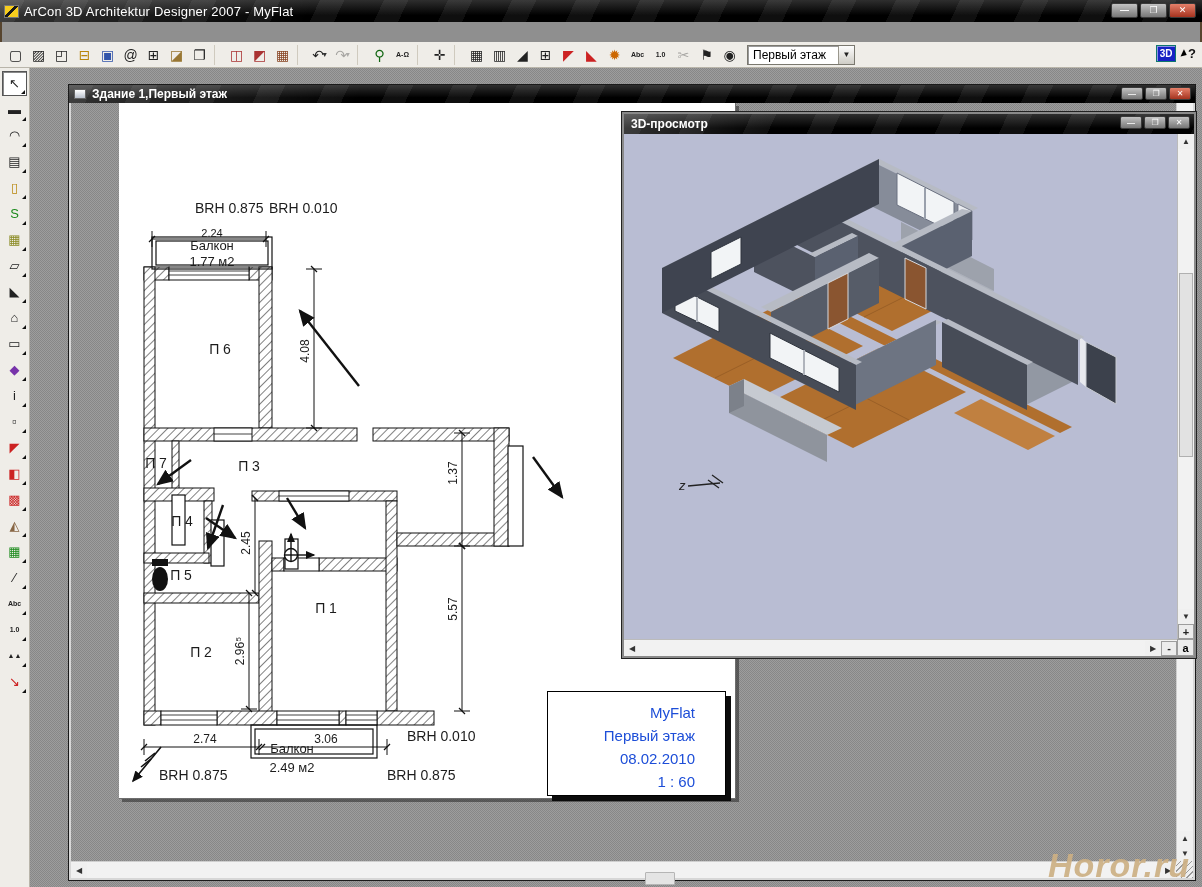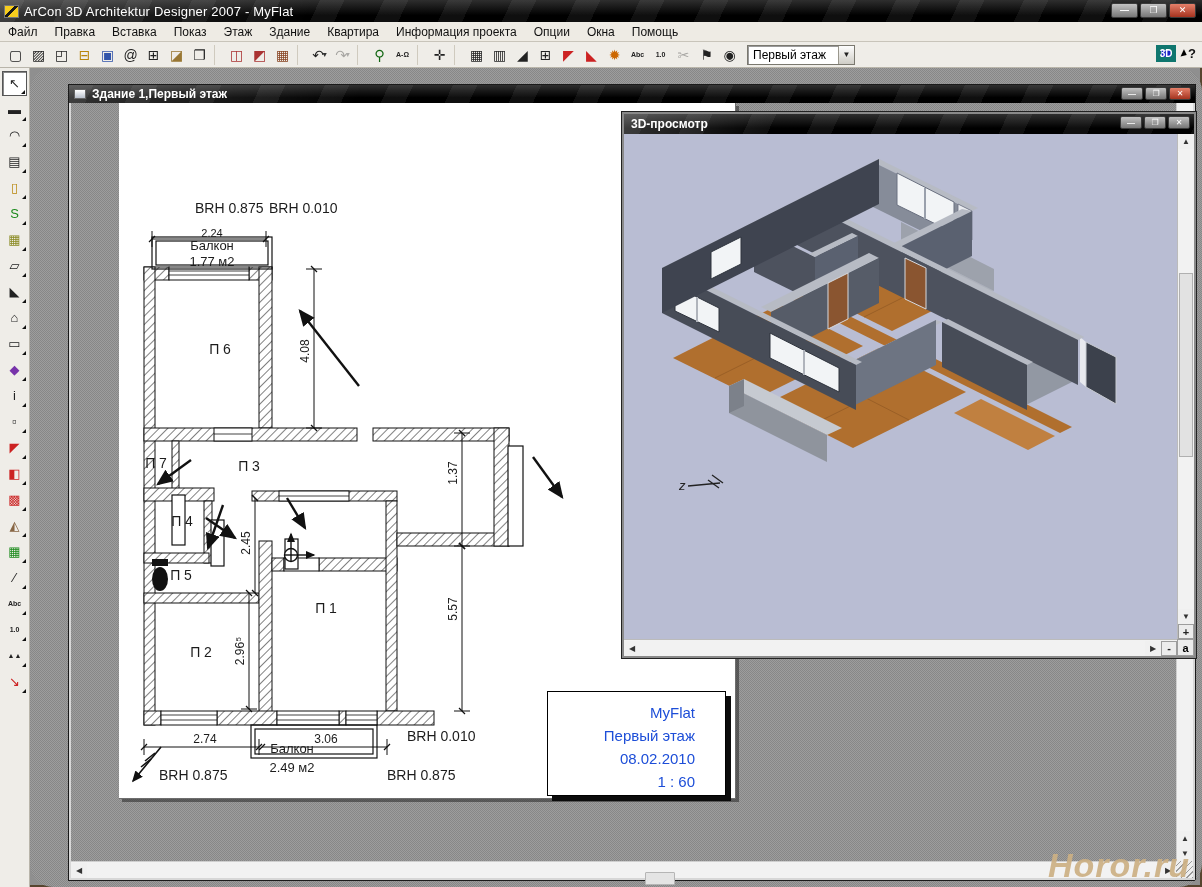--- a/index.html
+++ b/index.html
@@ -41,40 +41,40 @@
   .tbtn .dd { font-size:8px; color:#333; margin-left:-1px; }
   .tbtn.dis { opacity:.35; }
   .tbtn .gl.small { font-size:7px; font-weight:bold; letter-spacing:0; }
   .tsep { width:8px; height:20px; border-left:1px solid #cfcabe; margin:0 3px; }
   .floor-dd { width:108px; height:20px; background:#fff; border:1px solid #7a786f;
       box-shadow:inset 1px 1px 0 #999; display:flex; align-items:center; margin-left:6px; position:relative; }
   .floor-dd > span:first-child { font-size:12px; padding-left:5px; flex:1; }
   .dd-btn { width:16px; height:18px; background:linear-gradient(#fdfdfd,#cfcdc6); border-left:1px solid #9a978d;
       font-size:8px; display:flex; align-items:center; justify-content:center; color:#222; }
   .tb-right { position:absolute; right:6px; top:3px; display:flex; align-items:center; gap:6px; }
-  .btn3d { width:20px; height:17px; background:#1722c4; border:5px solid #0f766e; box-shadow:inset 1px 1px 0 rgba(255,255,255,.5);
+  .btn3d { width:20px; height:17px; background:#1722c4; border:1px solid #0f766e; box-shadow:inset 1px 1px 0 rgba(255,255,255,.5);
       color:#fff; font-size:10px; font-weight:bold; display:flex; align-items:center; justify-content:center; }
   .help-btn { display:flex; align-items:center; font-size:13px; font-weight:bold; color:#111; }
   .harrow { width:0; height:0; border-left:5px solid #000; border-top:4px solid transparent;
       border-bottom:4px solid transparent; transform:rotate(25deg); margin-right:1px; }
 
   
   .workspace { position:absolute; left:0; top:68px; width:1202px; height:819px; }
   .checker { background-color:#949494;
       background-image:repeating-conic-gradient(#9d9d9d 0 90deg, #878787 90deg 180deg, #9d9d9d 180deg 270deg, #878787 270deg 360deg);
       background-size:2px 2px; }
   .left-tools { position:absolute; left:0; top:0; width:30px; height:819px; background:#efede8;
       border-right:1px solid #b9b5aa; padding-top:2px; }
   .ltool { width:25px; height:25px; margin:1px auto; display:flex; align-items:center; justify-content:center;
       font-size:13px; color:#222; position:relative; }
   .ltool::after { content:""; position:absolute; right:1px; bottom:1px; border-left:4px solid transparent;
       border-bottom:4px solid #111; }
   .ltool.pressed { background:#fff; border:1px solid #555; box-shadow:inset 1px 1px 0 #888; }
   .ltool .gl.small { font-size:7px; font-weight:bold; }
-  .mdi { position:absolute; left:30px; top:0; width:1172px; height:819px; overflow:hidden;border-radius:23px; }
+  .mdi { position:absolute; left:30px; top:0; width:1172px; height:819px; overflow:hidden; }
 
   
   .plan-window { position:absolute; left:38px; top:16px; width:1128px; height:797px;
       border:1px solid #1a1a1a; background:#d7d7d7; z-index:1; }
   .pw-titlebar { position:absolute; left:0; top:0; right:0; height:18px; display:flex; align-items:center; }
   .pw-icon { width:12px; height:10px; background:linear-gradient(#fff,#b9c0cc); border:1px solid #666; margin:0 6px 0 5px; }
   .pw-title { color:#fff; font-size:12px; font-weight:bold; }
   .pw-controls { position:absolute; right:4px; top:2px; display:flex; gap:2px; }
   .pw-client { position:absolute; left:2px; top:18px; right:2px; bottom:2px; overflow:hidden; }
   .sheet { position:absolute; left:48px; top:0; width:617px; height:696px; background:#fff;
@@ -126,33 +126,20 @@
   <div class="titlebar blackbar">
     <div class="app-logo"></div>
     <span class="app-title">ArCon 3D Architektur Designer 2007  - MyFlat</span>
     <div class="win-controls">
       <div class="win-btn">—</div>
       <div class="win-btn">❐</div>
       <div class="win-btn close">✕</div>
     </div>
   </div>
 
-  <div class="menubar" id="menubar">
-      <span class="menu-item">Файл</span>
-      <span class="menu-item">Правка</span>
-      <span class="menu-item">Вставка</span>
-      <span class="menu-item">Показ</span>
-      <span class="menu-item">Этаж</span>
-      <span class="menu-item">Здание</span>
-      <span class="menu-item">Квартира</span>
-      <span class="menu-item">Информация проекта</span>
-      <span class="menu-item">Опции</span>
-      <span class="menu-item">Окна</span>
-      <span class="menu-item">Помощь</span>
-    </div>
 
   <div class="toolbar">
     <span id="topicons" style="display:inline-flex;align-items:center;">
         <span class="tbtn">
           <span class="gl">▢</span>
         </span>
         <span class="tbtn">
           <span class="gl">▨</span>
         </span>
         <span class="tbtn">

